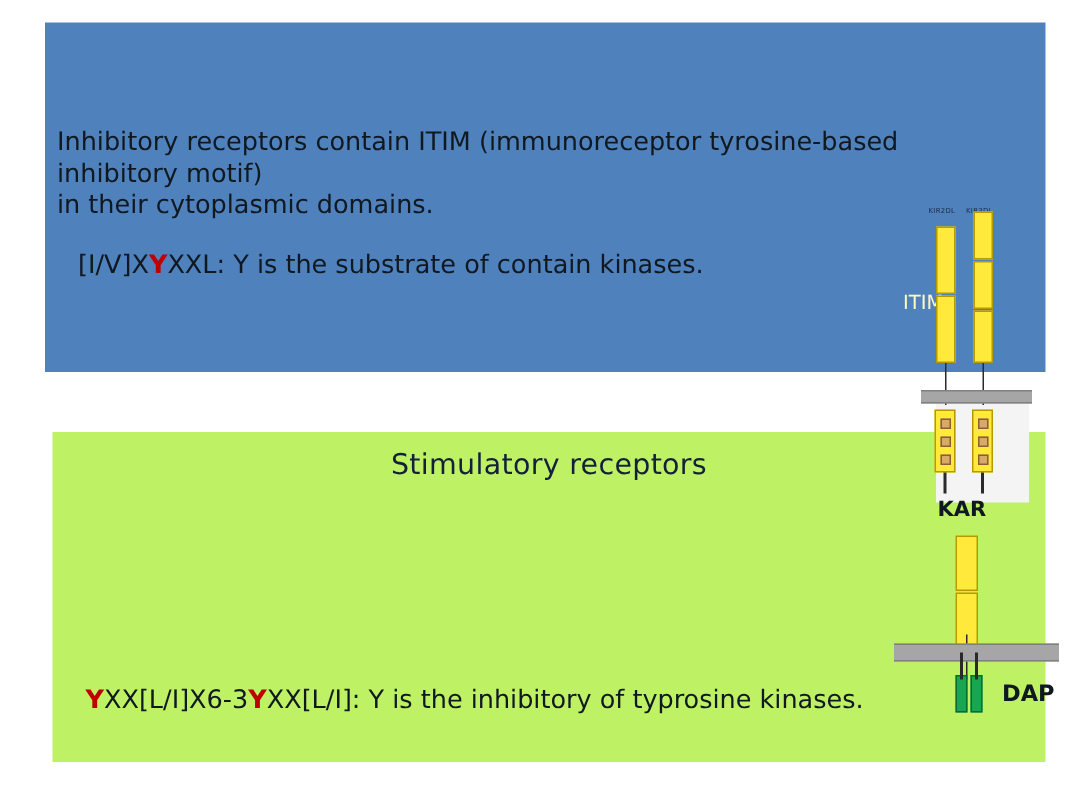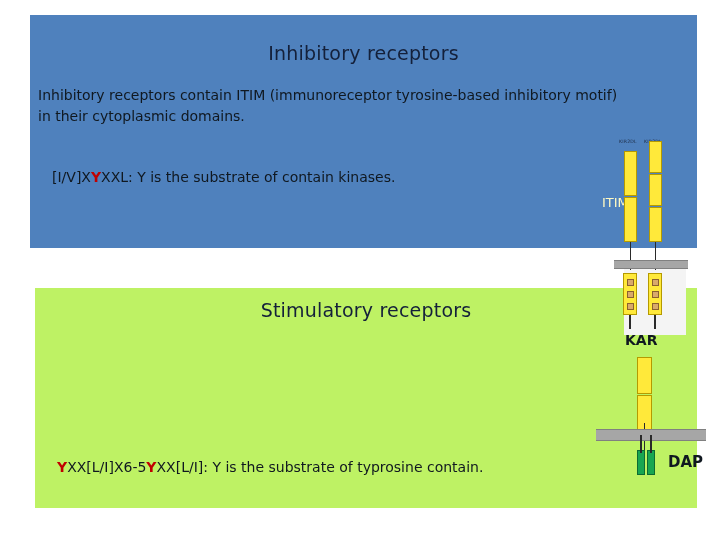--- a/index.html
+++ b/index.html
@@ -52,21 +52,21 @@
     color: #14203a;
     font-family: "DejaVu Sans", sans-serif;
     letter-spacing: 0.2px;
   }
   #title-inhibitory { top: 27px; }
   #title-stimulatory { top: 11px; }
 
   .body-text {
     position: absolute;
     color: #101820;
-    font-size: 14px;
+    font-size: 17px;
     line-height: 21px;
     font-family: "DejaVu Sans", sans-serif;
     white-space: pre-line;
   }
 
   #intro-inhibitory {
     left: 8px;
     top: 70px;
     width: 640px;
   }
@@ -231,40 +231,39 @@
     white-space: nowrap;
   }
 </style>
 </head>
 <body>
 
 <div id="slide">
 
   <div class="panel" id="panel-inhibitory">
 
-    <div class="panel-title" id="title-inhibitory">Inhibitory receptors</div>
 
     <div class="body-text" id="intro-inhibitory">Inhibitory receptors contain ITIM (immunoreceptor tyrosine-based inhibitory motif)
 in their cytoplasmic domains.</div>
 
     <div class="body-text" id="motif-inhibitory">
       <span>[I/V]X</span><span class="hl-red">Y</span><span>XXL: Y is the substrate of contain kinases.</span><br>
       <br>
     </div>
 
     <div class="float-label" id="label-itim">ITIM</div>
   </div>
 
   <div class="panel" id="panel-stimulatory">
 
     <div class="panel-title" id="title-stimulatory">Stimulatory receptors</div>
 
 
     <div class="body-text" id="motif-stimulatory">
-      <span class="hl-red">Y</span><span>XX[L/I]X6-5</span><span class="hl-red">Y</span><span>XX[L/I]: Y is the substrate of typrosine contain.</span><br>
+      <span class="hl-red">Y</span><span>XX[L/I]X6-3</span><span class="hl-red">Y</span><span>XX[L/I]: Y is the inhibitory of typrosine kinases.</span><br>
       <br>
       
     </div>
 
   </div>
 
   <div id="diagram">
 
     <div id="diagram-bg-white"></div>
 

